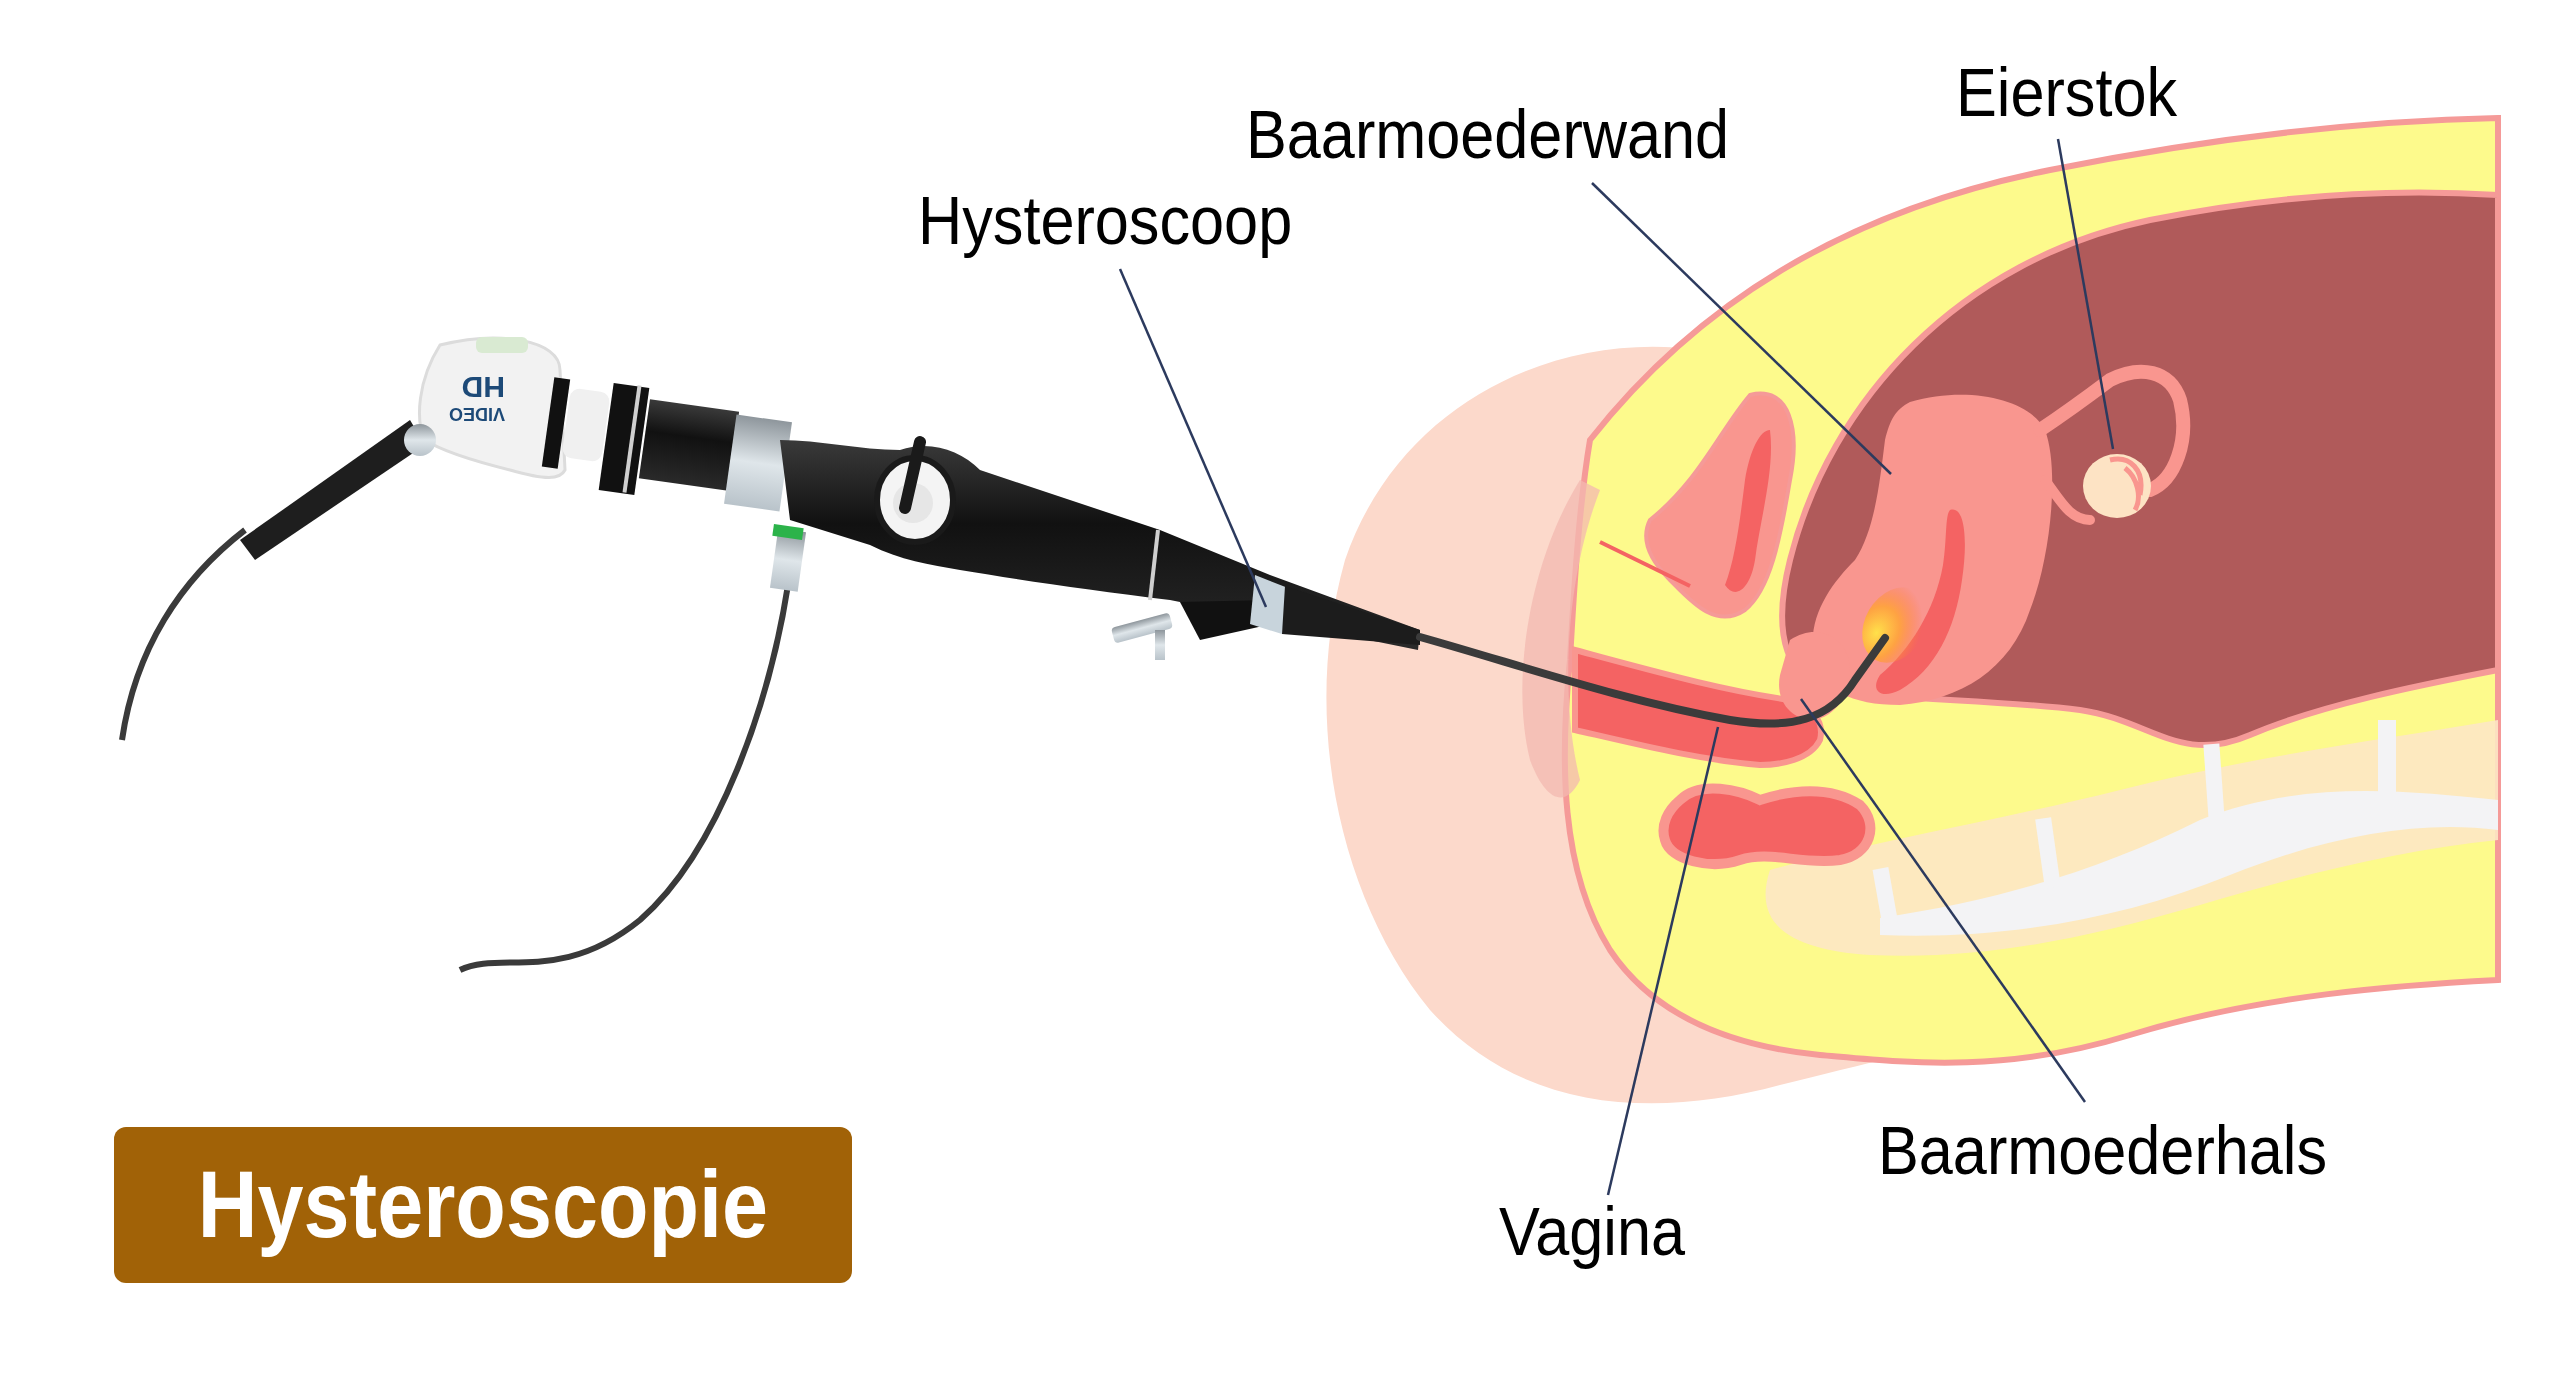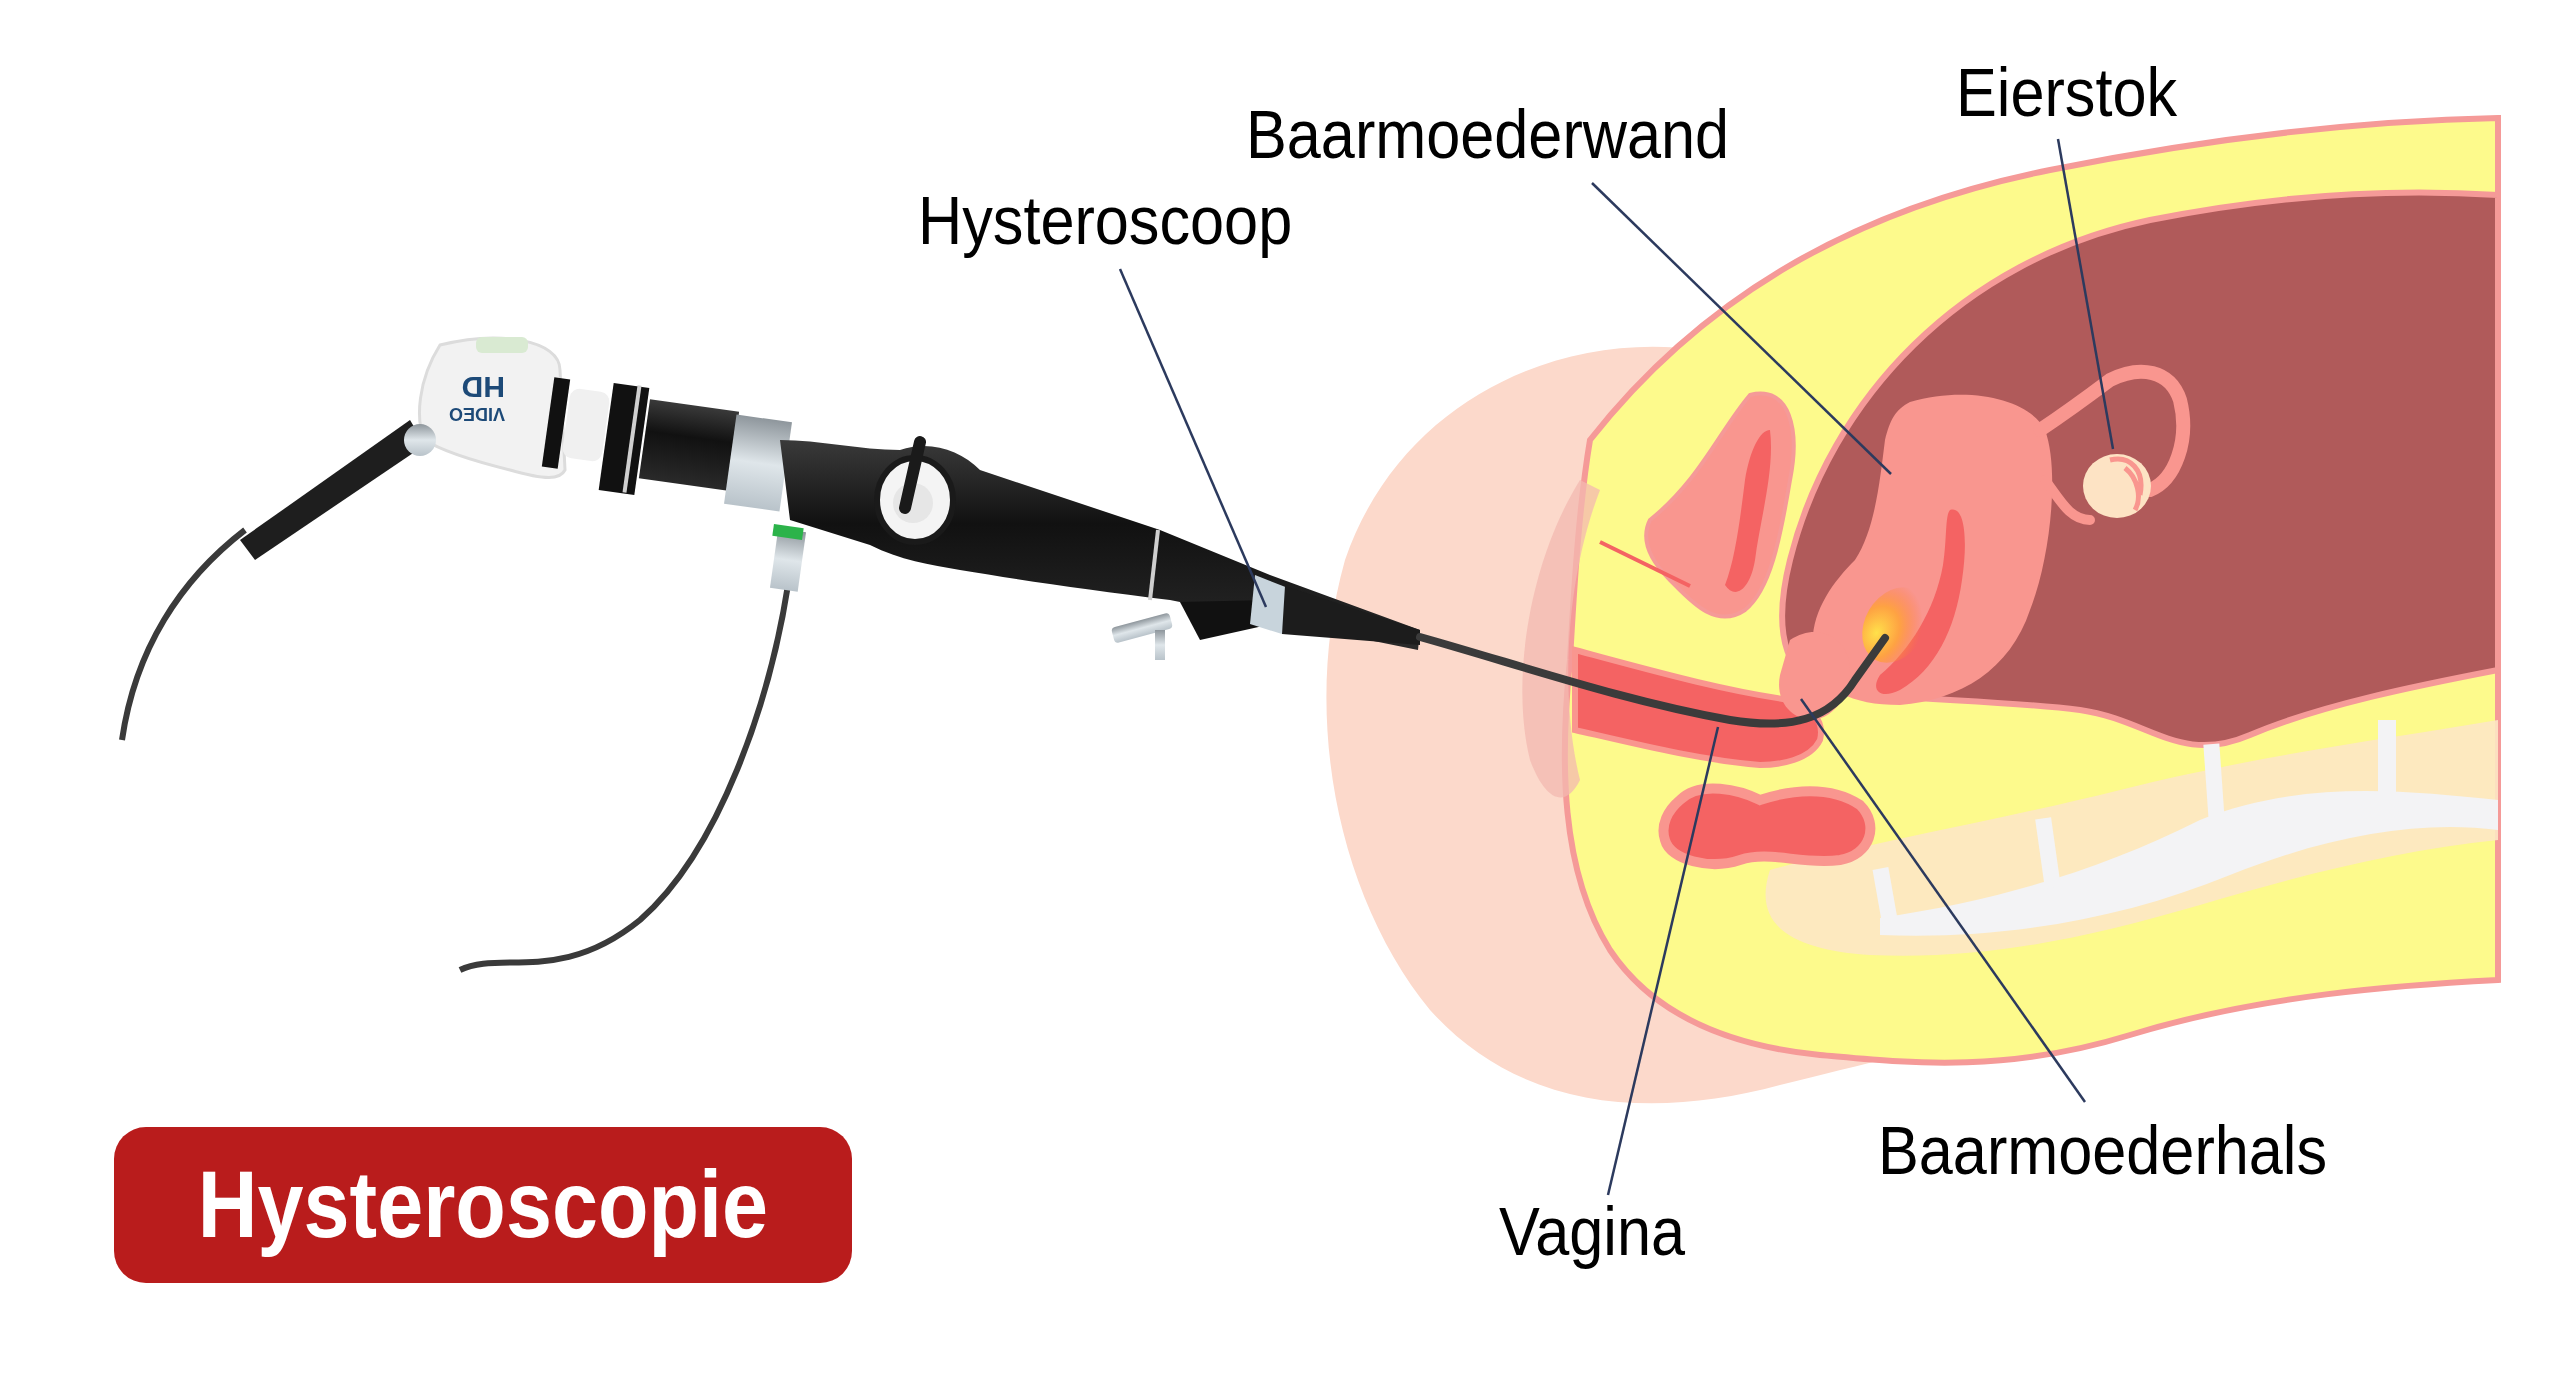--- a/index.html
+++ b/index.html
@@ -1,19 +1,19 @@
 <!DOCTYPE html>
 <html><head>
 <meta charset="utf-8">
 <style>
   html, body { margin: 0; padding: 0; background: #ffffff; }
   body { width: 2560px; height: 1394px; position: relative; overflow: hidden; font-family: "Liberation Sans", "DejaVu Sans", sans-serif; }
   .canvas { position: absolute; left: 0; top: 0; width: 2560px; height: 1394px; }
   .label { position: absolute; color: #000; font-family: "Liberation Sans", "DejaVu Sans", sans-serif; font-size: 68px; line-height: 1; white-space: nowrap; letter-spacing: 0px; transform: scaleX(0.9); transform-origin: left top; }
-  .badge { position: absolute; left: 114px; top: 1127px; width: 738px; height: 156px; background: #b91c1c; border-radius: 32px; display: flex; align-items: center; justify-content: center; }
+  .badge { position: absolute; left: 114px; top: 1127px; width: 738px; height: 156px; background: #a16207; border-radius: 12px; display: flex; align-items: center; justify-content: center; }
   .badge-text { color: #ffffff; font-family: "Liberation Sans", "DejaVu Sans", sans-serif; font-weight: bold; font-size: 94px; line-height: 1; transform: scaleX(0.88); }
 </style>
 </head>
 <body>
 
 <svg class="canvas" viewBox="0 0 2560 1394" xmlns="http://www.w3.org/2000/svg">
   <defs>
     <linearGradient id="blackGrad" x1="0" y1="0" x2="0" y2="1">
       <stop offset="0" stop-color="#3a3a3a"></stop>
       <stop offset="0.4" stop-color="#111111"></stop>

